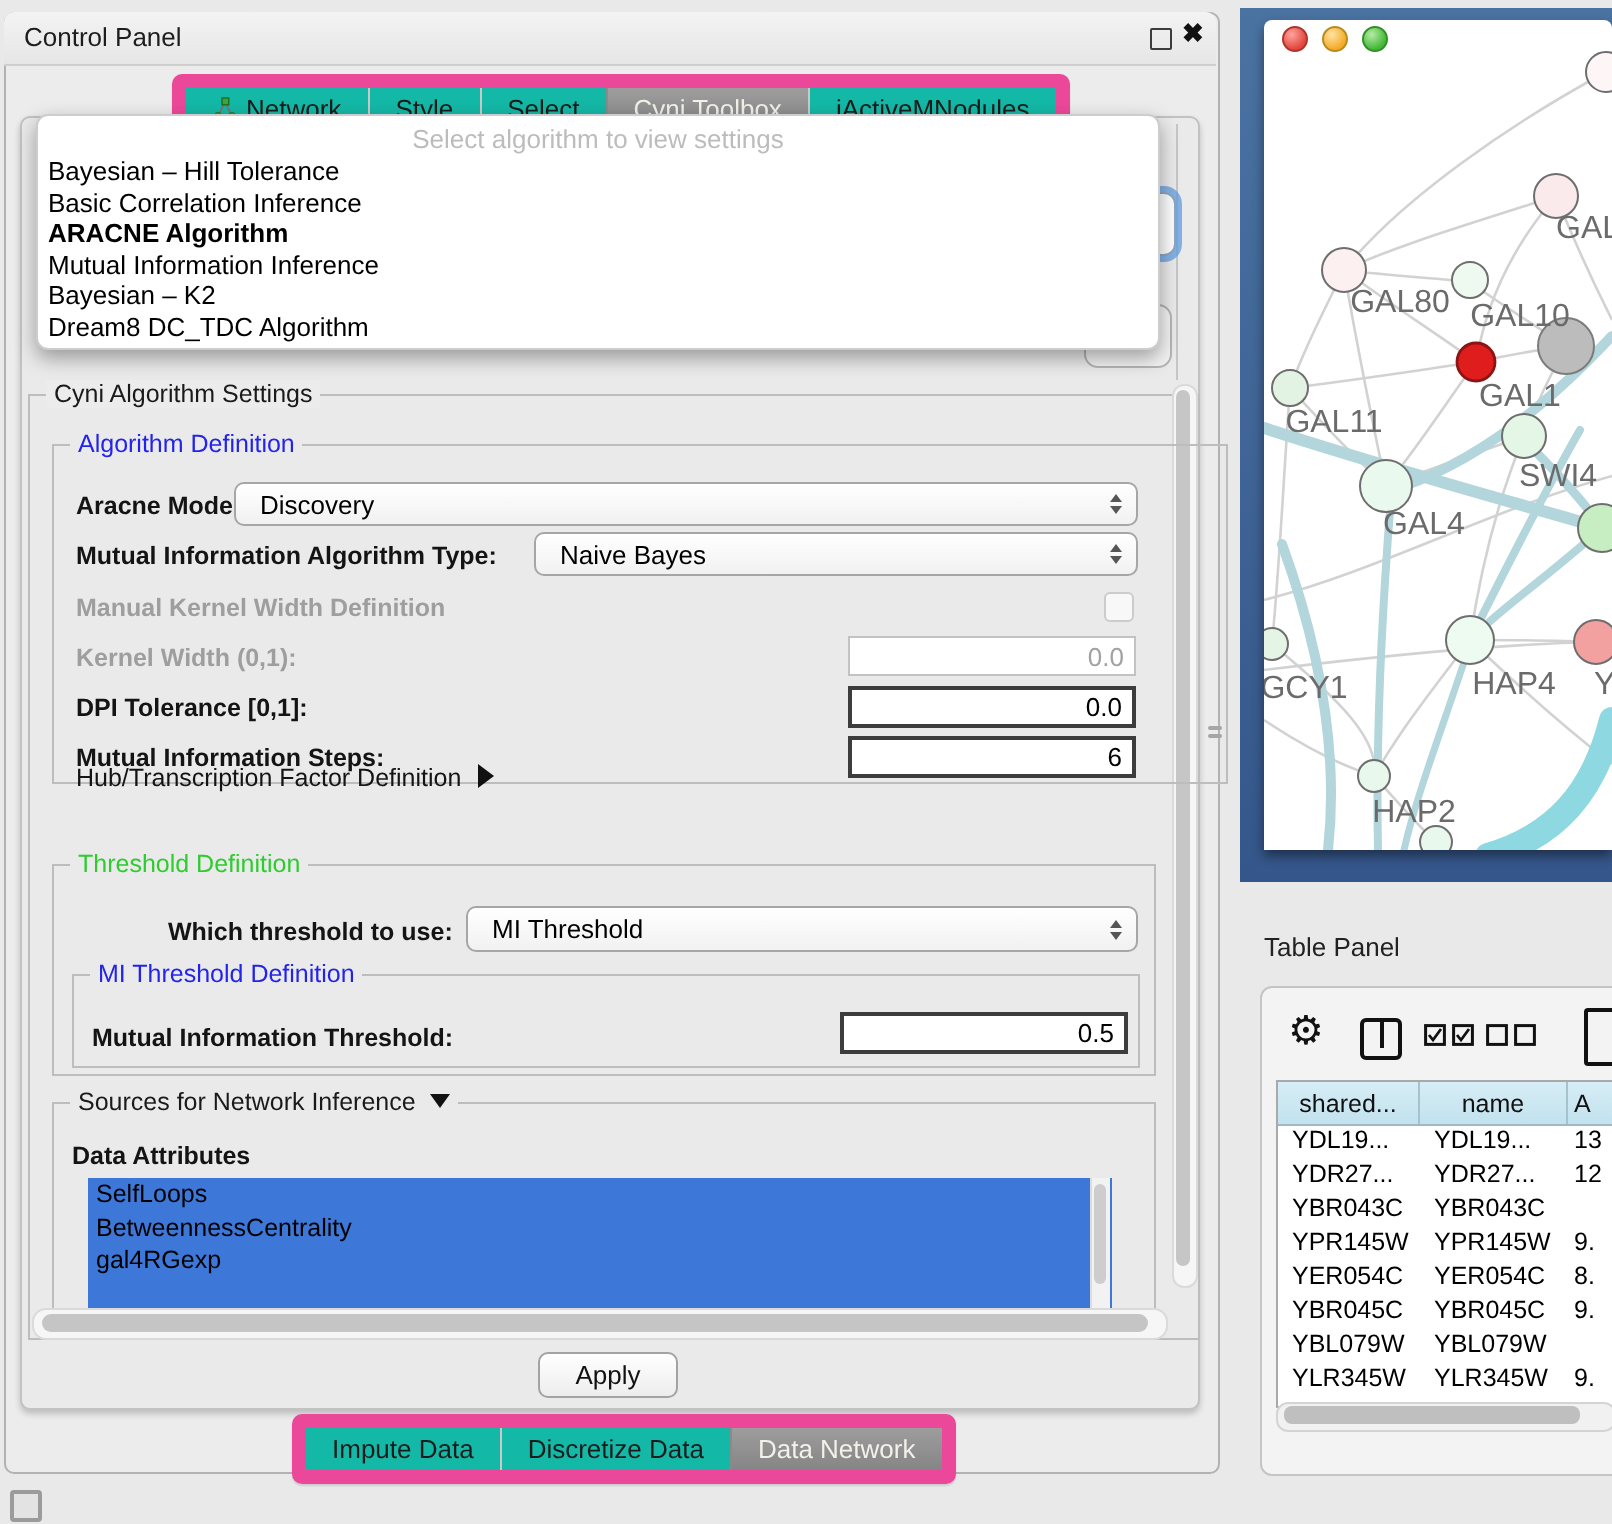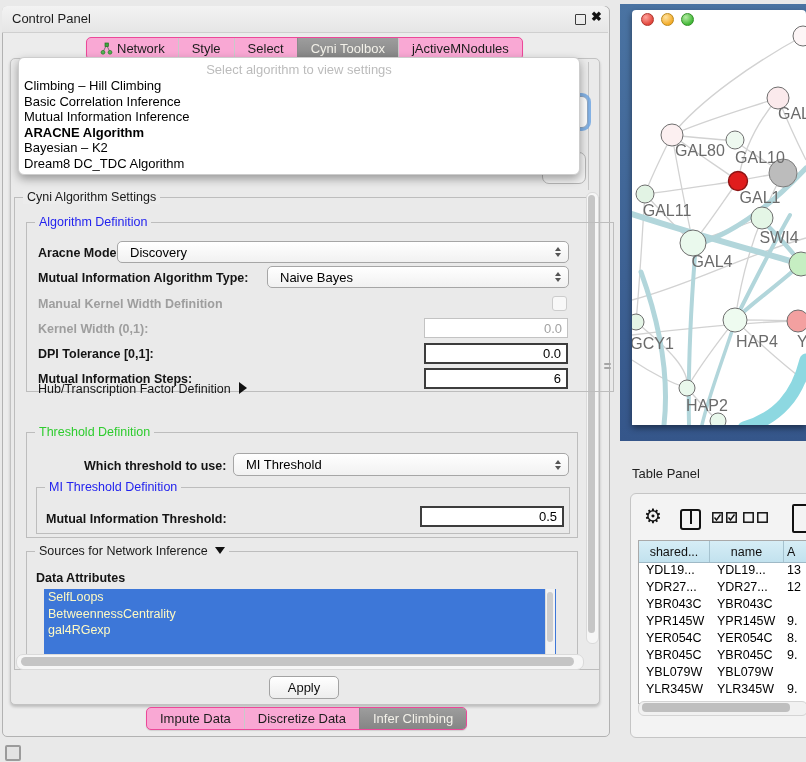--- a/index.html
+++ b/index.html
@@ -10,21 +10,21 @@
   
   .cp-window{left:2px;top:6px;width:606px;height:729px;background:#ececec;
              border:1px solid #b2b2b2;border-radius:5px;}
   .cp-titlebar{left:2px;top:6px;width:606px;height:26px;background:linear-gradient(#f3f3f3,#e6e6e6);
                border-bottom:1px solid #cfcfcf;border-radius:5px 5px 0 0;}
   .cp-title{left:12px;top:11px;font-size:13px;color:#1d1d1d;}
   .float-btn{left:575px;top:14px;width:9px;height:9px;border:1.5px solid #3c3c3c;background:transparent;border-radius:1px;}
   .close-btn{left:591px;top:10px;font-size:13px;font-weight:bold;color:#111;line-height:14px;}
 
   
-  .segctl{display:inline-flex;background:#f9a8d4;border:1px solid #ec4899;border-radius:5px;
+  .segctl{display:inline-flex;background:#14b8a6;border:7px solid #ec4899;border-radius:5px;
           height:21px;overflow:hidden;box-shadow:0 1px 1px rgba(0,0,0,.12);}
   .seg{display:flex;align-items:center;gap:4px;padding:0 13px;font-size:13px;color:#1c1c1c;
        border-left:1px solid #c9c9c9;white-space:nowrap;}
   .seg:first-child{border-left:none;}
   .seg.sel{background:linear-gradient(#9d9d9d,#858585);color:#f3f1e9;border-left-color:#8a8a8a;}
   .top-tabs{left:86px;top:37px;}
   .bottom-tabs{left:146px;top:707px;}
 
   
   .tab-content{left:10px;top:58px;width:588px;height:645px;background:#eaeaea;
@@ -73,21 +73,21 @@
 
   .chk-dis{width:13px;height:13px;border:1px solid #cccccc;background:#f8f8f8;border-radius:3px;}
 
   .tri-right{display:inline-block;width:0;height:0;border-top:6px solid transparent;
              border-bottom:6px solid transparent;border-left:8px solid #111;margin-left:8px;vertical-align:-1px;}
   .tri-down{display:inline-block;width:0;height:0;border-left:5.5px solid transparent;
             border-right:5.5px solid transparent;border-top:7px solid #111;margin-left:7px;vertical-align:1px;}
 
   
   .attr-list{left:44px;top:589px;width:512px;height:66px;background:#3d77d8;}
-  .attr-item{font-size:12.5px;line-height:16.5px;color:#fef9c3;padding-left:4px;background:#3d77d8;white-space:nowrap;}
+  .attr-item{font-size:12.5px;line-height:16.5px;color:#000000;padding-left:4px;background:#3d77d8;white-space:nowrap;}
   .attr-scroll{left:545px;top:589px;width:9px;height:66px;background:#f2f2f2;border-left:1px solid #dcdcdc;}
   .attr-thumb{left:546.5px;top:592px;width:6px;height:50px;background:#cdcdcd;border-radius:3px;}
 
   
   .vscroll{left:586px;top:192px;width:11px;height:450px;background:#f6f6f6;border:1px solid #dadada;border-radius:6px;}
   .vthumb{left:588px;top:195px;width:7px;height:438px;background:#c6c6c6;border-radius:4px;}
   .hscroll{left:16px;top:654px;width:566px;height:14px;background:#f6f6f6;border:1px solid #dadada;border-radius:7px;}
   .hthumb{left:21px;top:656.5px;width:553px;height:9px;background:#c5c5c5;border-radius:5px;}
 
   .apply-btn{left:269px;top:676px;width:68px;height:21px;background:linear-gradient(#ffffff,#ededed);
@@ -245,21 +245,21 @@
   <div class="abs apply-btn">Apply</div>
 
   <div class="abs segctl bottom-tabs" id="bottomTabs">
       <div class="seg">
         <span>Impute Data</span>
       </div>
       <div class="seg">
         <span>Discretize Data</span>
       </div>
       <div class="seg sel">
-        <span>Infer Climbing</span>
+        <span>Data Network</span>
       </div>
     </div>
 
   <div class="abs mini-dock"></div>
   <div class="abs divider-grip">
       <span></span>
       <span></span>
     </div>
 
   <div class="abs net-frame"></div>
@@ -410,22 +410,22 @@
           <div class="tbl-cell" style="width: 27px; padding-left: 3px;">9</div>
         </div>
       </div>
   </div>
   <div class="abs tp-hscroll"></div>
   <div class="abs tp-hthumb"></div>
 
   <div class="abs popup">
     <div class="popup-placeholder">Select algorithm to view settings</div>
     <div id="ddList">
-        <div class="dd-item">Climbing – Hill Climbing</div>
+        <div class="dd-item">Bayesian – Hill Tolerance</div>
         <div class="dd-item">Basic Correlation Inference</div>
+        <div class="dd-item bold">ARACNE Algorithm</div>
         <div class="dd-item">Mutual Information Inference</div>
-        <div class="dd-item bold">ARACNE Algorithm</div>
         <div class="dd-item">Bayesian – K2</div>
         <div class="dd-item">Dream8 DC_TDC Algorithm</div>
       </div>
   </div>
 
 </div>
 
 </body></html>

